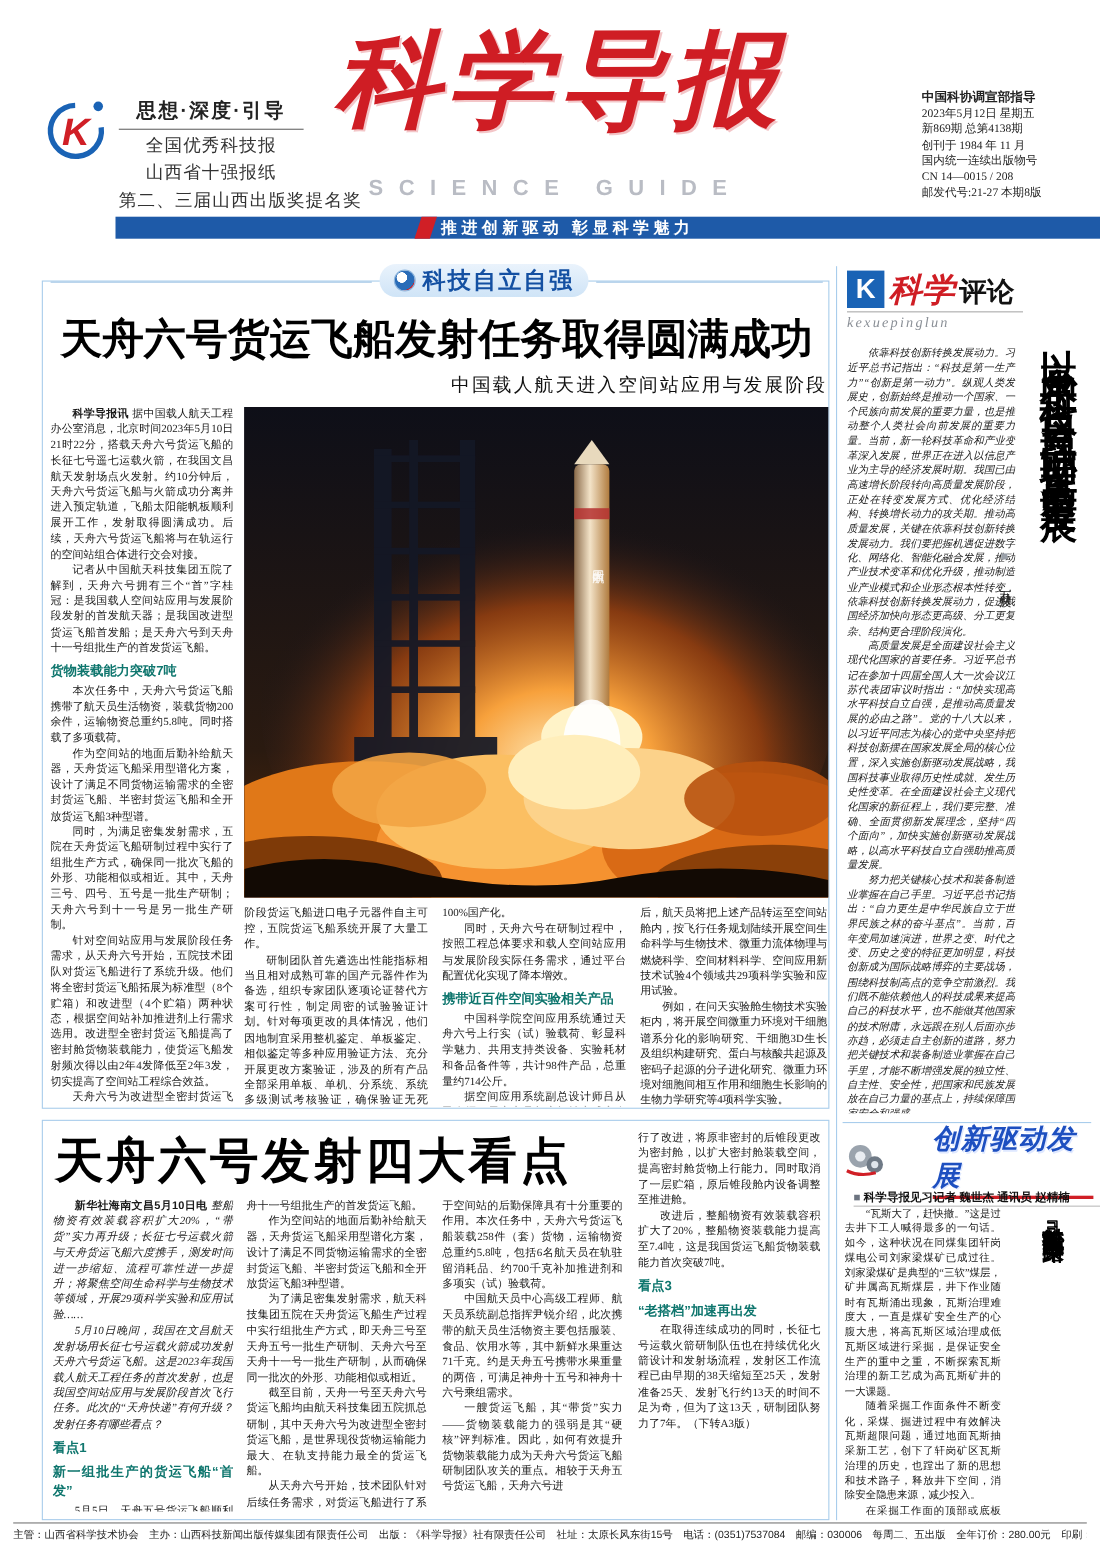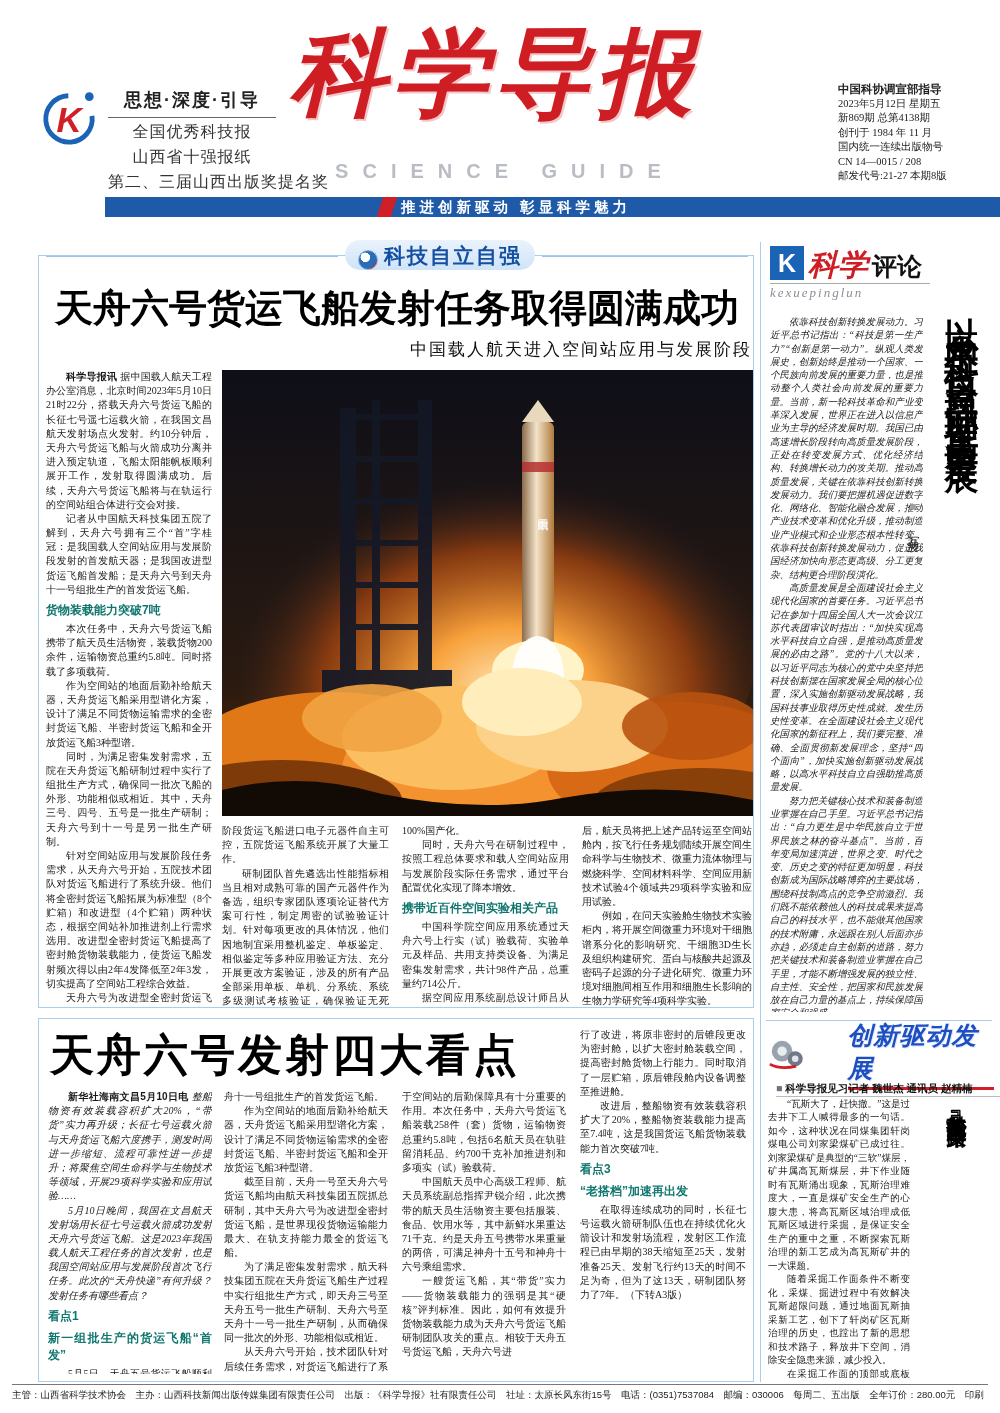--- a/index.html
+++ b/index.html
@@ -7,40 +7,40 @@
   .page {
     position: relative; width: 1000px; height: 1413px;
     background: #ffffff; margin: 0 auto; overflow: hidden;
     font-family: "Liberation Serif", serif; color: #111;
   }
   
   .mh-left { position:absolute; left:40px; top:88px; width:240px; display:flex; gap:10px; }
   .mh-left-text { width:168px; text-align:center; }
   .mh-tagline { font-family:"Liberation Sans",sans-serif; font-weight:bold; font-size:18px; letter-spacing:2px; color:#222; padding-bottom:5px; border-bottom:1px solid #666; }
   .mh-honor { font-size:16px; color:#333; margin-top:4px; letter-spacing:1px; white-space:nowrap; }
-  .mh-title { position:absolute; left:244px; top:8px; width:500px; text-align:center;
-    font-family:Liberation Sans, sans-serif; font-weight:bold; font-style:italic;
+  .mh-title { position:absolute; left:258px; top:8px; width:500px; text-align:center;
+    font-family:Liberation Serif, serif; font-weight:bold; font-style:italic;
     font-size:96px; color:#cf1d24; letter-spacing:6px; line-height:1.35;
     text-shadow:2px 2px 0 rgba(207,29,36,.25); }
   .mh-title-en { position:absolute; left:335px; top:160px; width:340px; text-align:center;
     font-family:"Liberation Sans",sans-serif; font-size:20px; letter-spacing:14px; color:#b9bcc4; font-weight:bold;}
   .mh-issue { position:absolute; left:838px; top:82px; width:156px; font-size:10.5px; line-height:14.5px; color:#222; }
   .mh-issue div:first-child { font-weight:bold; font-size:11.5px; }
   .slogan-bar { position:absolute; left:105px; top:197px; width:895px; height:20px; background:#1e5aa8; }
   .slogan-red { position:absolute; left:275px; top:0; width:14px; height:20px; background:#d01f26; transform:skewX(-18deg); }
   .slogan-text { position:absolute; left:296px; top:1px; color:#fff; font-family:"Liberation Sans",sans-serif; font-weight:bold; font-size:14.5px; letter-spacing:4px; }
   
   .frame { position:absolute; border:1px solid #a9cdec; }
   .vdivider { position:absolute; left:760px; top:242px; width:1px; height:1140px; background:#a9cdec; }
   .footer-rule { position:absolute; left:12px; top:1384px; width:976px; border-top:1px solid #777; }
   .footer-text { position:absolute; left:12px; top:1389px; width:976px; font-size:9.5px; color:#222; text-align:center; font-family:"Liberation Sans",sans-serif; white-space:nowrap; overflow:hidden; }
   
   .badge-line { position:absolute; height:1px; background:#9fc3e4; top:256px; }
   .lead-badge { position:absolute; left:345px; top:240px; width:190px; height:30px;
-    background:linear-gradient(#eaf3fc,#cfe4f7); border-radius:15px; display:flex; align-items:flex-end; justify-content:center; gap:6px; }
+    background:linear-gradient(#eaf3fc,#cfe4f7); border-radius:15px; display:flex; align-items:center; justify-content:center; gap:6px; }
   .lead-badge-emblem { width:20px; height:20px; border-radius:50%; background:radial-gradient(circle at 35% 35%, #fff 0 28%, #2a6cb8 30% 70%, #d01f26 72%); border:1px solid #8fb6dd; }
   .lead-badge-text { font-family:"Liberation Sans",sans-serif; font-weight:900; font-size:21px; color:#1450a2; letter-spacing:2px; }
   .lead-headline { position:absolute; left:42px; top:283px; width:710px; text-align:center;
     font-family:"Liberation Sans",sans-serif; font-weight:900; font-size:38px; letter-spacing:0px; color:#000; white-space:nowrap; }
   .lead-subhead { position:absolute; left:42px; top:338px; width:710px; text-align:right;
     font-family:"Liberation Sans",sans-serif; font-size:17px; color:#111; letter-spacing:2px; }
   .col { position:absolute; text-align:justify; overflow:hidden; font-size:10px; line-height:1.42; color:#191919; }
   .col-p { text-indent:2em; margin:0; }
   .col-p.noindent { text-indent:0; }
   .col-p.kai { font-style:italic; }
@@ -200,42 +200,42 @@
   </div>
 
   <div class="col" style="left:222px; top:824px; width:167px; height:182px;">
       <p class="col-p noindent">阶段货运飞船进口电子元器件自主可控，五院货运飞船系统开展了大量工作。</p>
       <p class="col-p">研制团队首先遴选出性能指标相当且相对成熟可靠的国产元器件作为备选，组织专家团队逐项论证替代方案可行性，制定周密的试验验证计划。针对每项更改的具体情况，他们因地制宜采用整机鉴定、单板鉴定、相似鉴定等多种应用验证方法、充分开展更改方案验证，涉及的所有产品全部采用单板、单机、分系统、系统多级测试考核验证，确保验证无死角。通过综合保证措施的落地实施，他们成功消除大面积元器件国产化带来的技术风险，实现了关键元器件</p>
     </div>
   <div class="col" style="left:402px; top:824px; width:167px; height:182px;">
       <p class="col-p noindent">100%国产化。</p>
       <p class="col-p">同时，天舟六号在研制过程中，按照工程总体要求和载人空间站应用与发展阶段实际任务需求，通过平台配置优化实现了降本增效。</p>
       <h4 class="col-subhead">携带近百件空间实验相关产品</h4>
-      <p class="col-p">中国科学院空间应用系统通过天舟六号上行实（试）验载荷、实验单元及样品、共用支持类设备、为满足密集发射需求，共计98件产品，总重量约714公斤。</p>
+      <p class="col-p">中国科学院空间应用系统通过天舟六号上行实（试）验载荷、彰显科学魅力、共用支持类设备、实验耗材和备品备件等，共计98件产品，总重量约714公斤。</p>
       <p class="col-p">据空间应用系统副总设计师吕从民介绍，天舟六号与空间站完成交会对接</p>
     </div>
   <div class="col" style="left:582px; top:824px; width:170px; height:182px;">
       <p class="col-p noindent">后，航天员将把上述产品转运至空间站舱内，按飞行任务规划陆续开展空间生命科学与生物技术、微重力流体物理与燃烧科学、空间材料科学、空间应用新技术试验4个领域共29项科学实验和应用试验。</p>
       <p class="col-p">例如，在问天实验舱生物技术实验柜内，将开展空间微重力环境对干细胞谱系分化的影响研究、干细胞3D生长及组织构建研究、蛋白与核酸共起源及密码子起源的分子进化研究、微重力环境对细胞间相互作用和细胞生长影响的生物力学研究等4项科学实验。</p>
     </div>
 
   <h2 class="story2-headline">天舟六号发射四大看点</h2>
 
   <div class="col" style="left:48px; top:1090px; width:164px; height:284px;">
       <p class="col-p kai"><strong class="lead-prefix">新华社海南文昌5月10日电 </strong>整船物资有效装载容积扩大20%，“带货”实力再升级；长征七号运载火箭与天舟货运飞船六度携手，测发时间进一步缩短、流程可靠性进一步提升；将聚焦空间生命科学与生物技术等领域，开展29项科学实验和应用试验……</p>
       <p class="col-p kai">5月10日晚间，我国在文昌航天发射场用长征七号运载火箭成功发射天舟六号货运飞船。这是2023年我国载人航天工程任务的首次发射，也是我国空间站应用与发展阶段首次飞行任务。此次的“天舟快递”有何升级？发射任务有哪些看点？</p>
       <h4 class="col-subhead">看点1</h4>
       <h4 class="col-subhead">新一组批生产的货运飞船“首发”</h4>
       <p class="col-p">5月5日，天舟五号货运飞船顺利撤离空间站组合体，转入独立飞行阶段。如今，中国空间站又迎来了新伙伴。</p>
     </div>
   <div class="col" style="left:224px; top:1090px; width:164px; height:284px;">
       <p class="col-p noindent">舟十一号组批生产的首发货运飞船。</p>
       <p class="col-p">作为空间站的地面后勤补给航天器，天舟货运飞船采用型谱化方案，设计了满足不同货物运输需求的全密封货运飞船、半密封货运飞船和全开放货运飞船3种型谱。</p>
+      <p class="col-p">为了满足密集发射需求，航天科技集团五院在天舟货运飞船生产过程中实行组批生产方式，即天舟三号至天舟五号一批生产研制、天舟六号至天舟十一号一批生产研制，从而确保同一批次的外形、功能相似或相近。</p>
       <p class="col-p">截至目前，天舟一号至天舟六号货运飞船均由航天科技集团五院抓总研制，其中天舟六号为改进型全密封货运飞船，是世界现役货物运输能力最大、在轨支持能力最全的货运飞船。</p>
-      <p class="col-p">为了满足密集发射需求，航天科技集团五院在天舟货运飞船生产过程中实行组批生产方式，即天舟三号至天舟五号一批生产研制、天舟六号至天舟十一号一批生产研制，从而确保同一批次的外形、功能相似或相近。</p>
       <p class="col-p">从天舟六号开始，技术团队针对后续任务需求，对货运飞船进行了系统升级，如对货物舱进行较大改进，大幅度增强密封舱的货物运输能力等，给航天员提供的物资可以支撑更长的时间。</p>
     </div>
   <div class="col" style="left:402px; top:1090px; width:164px; height:284px;">
       <p class="col-p noindent">于空间站的后勤保障具有十分重要的作用。本次任务中，天舟六号货运飞船装载258件（套）货物，运输物资总重约5.8吨，包括6名航天员在轨驻留消耗品、约700千克补加推进剂和多项实（试）验载荷。</p>
       <p class="col-p">中国航天员中心高级工程师、航天员系统副总指挥尹锐介绍，此次携带的航天员生活物资主要包括服装、食品、饮用水等，其中新鲜水果重达71千克。约是天舟五号携带水果重量的两倍，可满足神舟十五号和神舟十六号乘组需求。</p>
       <p class="col-p">一艘货运飞船，其“带货”实力——货物装载能力的强弱是其“硬核”评判标准。因此，如何有效提升货物装载能力成为天舟六号货运飞船研制团队攻关的重点。相较于天舟五号货运飞船，天舟六号进</p>
     </div>
   <div class="col" style="left:580px; top:1028px; width:166px; height:346px;">
       <p class="col-p noindent">行了改进，将原非密封的后锥段更改为密封舱，以扩大密封舱装载空间，提高密封舱货物上行能力。同时取消了一层贮箱，原后锥段舱内设备调整至推进舱。</p>
       <p class="col-p">改进后，整船物资有效装载容积扩大了20%，整船物资装载能力提高至7.4吨，这是我国货运飞船货物装载能力首次突破7吨。</p>

